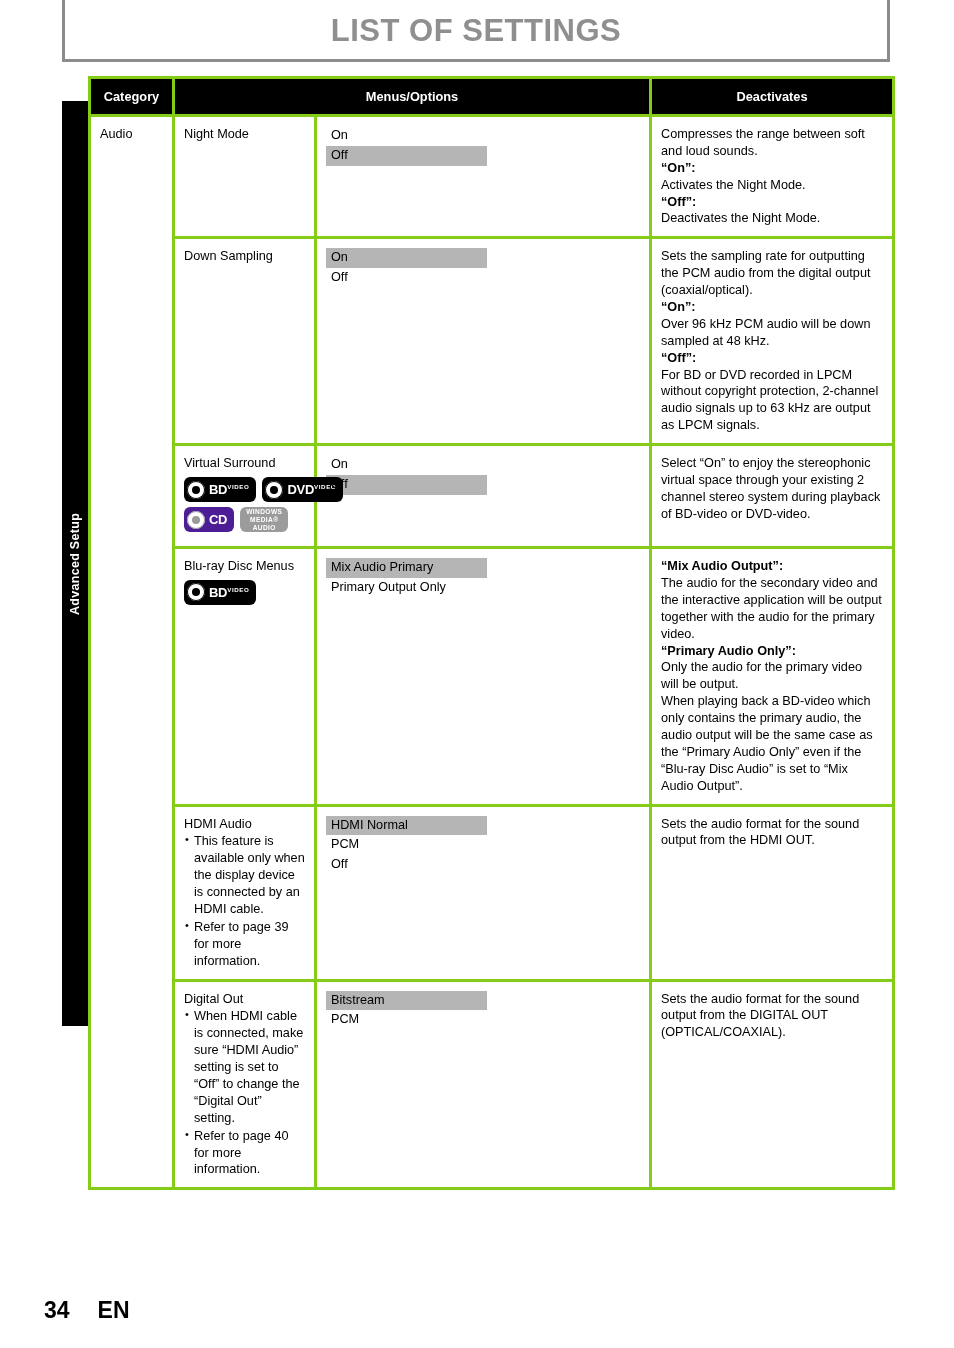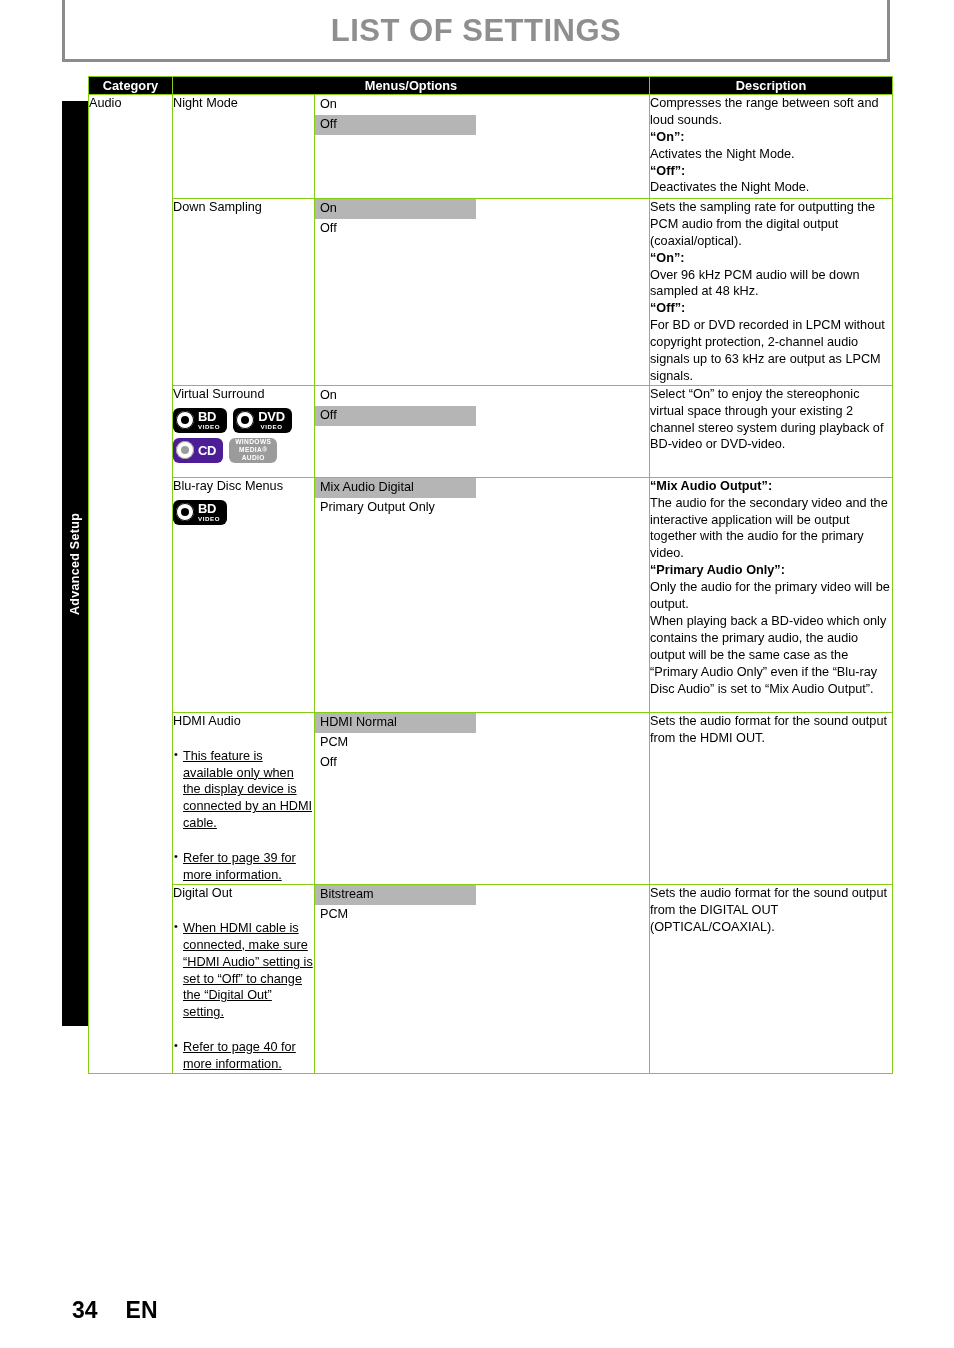--- a/index.html
+++ b/index.html
@@ -35,21 +35,21 @@
     letter-spacing:.3px;
   }
 
   
   .tbl-wrap{position:absolute;left:88px;top:76px;width:804px;}
   table.settings{
     border-collapse:collapse;width:804px;table-layout:fixed;
     font-size:12.7px;line-height:1.33;
   }
   table.settings td, table.settings th{
-    border:1px solid #84cc16;vertical-align:top;padding:0;
+    border:3px solid #84cc16;vertical-align:top;padding:9px;
   }
   thead th{
     background:#000;color:#fff;font-weight:bold;font-size:12.8px;
     text-align:center;padding:5px 0 6px 0;border:1px solid #000;
   }
   col.c-cat{width:84px;}
   col.c-menu{width:142px;}
   col.c-opt{width:335px;}
   col.c-desc{width:243px;}
 
@@ -60,21 +60,21 @@
   
   .opt-list{padding:4px 0 6px 0;}
   .opt{
     display:block;padding:1px 4px 2px 5px;width:161px;box-sizing:border-box;
   }
   .opt.sel{background:#b5b5b5;}
 
   
   ul.notes{margin:1px 0 0 0;padding:0;list-style:none;}
   ul.notes li{
-    position:relative;padding-left:10px;margin-top:18px;text-decoration:underline;
+    position:relative;padding-left:10px;margin-top:1px;
   }
   ul.notes li:before{
     content:"\2022";position:absolute;left:1px;top:-1px;font-size:11px;
   }
 
   .b{font-weight:bold;}
 
   
   .logos{margin-top:5px;}
   .logo-row{display:flex;gap:6px;margin-bottom:5px;}
@@ -91,30 +91,30 @@
   }
   .badge.grey .disc{box-shadow:inset 0 0 0 1px #9b9b9b;}
   .disc:before{
     content:"";position:absolute;left:5px;top:5px;width:8px;height:8px;
     border-radius:50%;background:#000;
     box-shadow:0 0 0 1px #fff;
   }
   .badge.grey .disc:before{background:#9b9b9b;}
   .bname{font-weight:bold;font-size:13px;line-height:1;letter-spacing:-.3px;}
   .bsub{font-weight:bold;font-size:6.2px;line-height:1;letter-spacing:.6px;display:block;margin-top:1px;text-align:center;}
-  .bstack{display:flex;flex-direction:column;justify-content:center;}
+  .bstack{display:flex;flex-direction:row;justify-content:center;}
   .wma{
     display:flex;flex-direction:column;align-items:center;justify-content:center;
     font-weight:bold;font-size:6.6px;line-height:1.22;letter-spacing:.4px;
     padding:0 6px;height:25px;border-radius:6px;background:#9b9b9b;color:#fff;
     text-align:center;
   }
 
   
-  .footer{position:absolute;left:44px;top:1297px;display:flex;align-items:center;margin-left:28px;}
+  .footer{position:absolute;left:44px;top:1297px;display:flex;align-items:center;}
   .pg-num{font-size:23px;font-weight:bold;}
   .pg-lang{font-size:23px;font-weight:bold;margin-left:28px;}
 </style>
 </head>
 <body>
 
 <div class="title-box">
   <div class="title-text">LIST OF SETTINGS</div>
 </div>
 
@@ -127,21 +127,21 @@
     <colgroup>
       <col class="c-cat">
         <col class="c-menu">
         <col class="c-opt">
         <col class="c-desc">
     </colgroup>
     <thead>
       <tr>
         <th>Category</th>
         <th colspan="2">Menus/Options</th>
-        <th>Description</th>
+        <th>Deactivates</th>
       </tr>
     </thead>
     <tbody id="tbody">
         <tr style="height: 104px;">
           <td class="cell-cat" rowspan="6"><span>Audio</span></td>
           <td class="cell-pad">
             <div>Night Mode</div>
           </td>
           <td class="opt-list">
             <span class="opt">On</span>
@@ -223,21 +223,21 @@
                   <span class="disc"></span>
                   <span class="bstack">
                     <span class="bname">BD</span>
                     <span class="bsub">VIDEO</span>
                   </span>
                 </div>
               </div>
             </div>
           </td>
           <td class="opt-list">
-            <span class="opt sel">Mix Audio Digital</span>
+            <span class="opt sel">Mix Audio Primary</span>
             <span class="opt">Primary Output Only</span>
           </td>
           <td class="cell-desc">
             <div class="b">“Mix Audio Output”:</div>
             <div>The audio for the secondary video and the interactive application will be output together with the audio for the primary video.</div>
             <div class="b">“Primary Audio Only”:</div>
             <div>Only the audio for the primary video will be output.</div>
             <div>When playing back a BD-video which only contains the primary audio, the audio output will be the same case as the “Primary Audio Only” even if the “Blu-ray Disc Audio” is set to “Mix Audio Output”.</div>
           </td>
         </tr>

